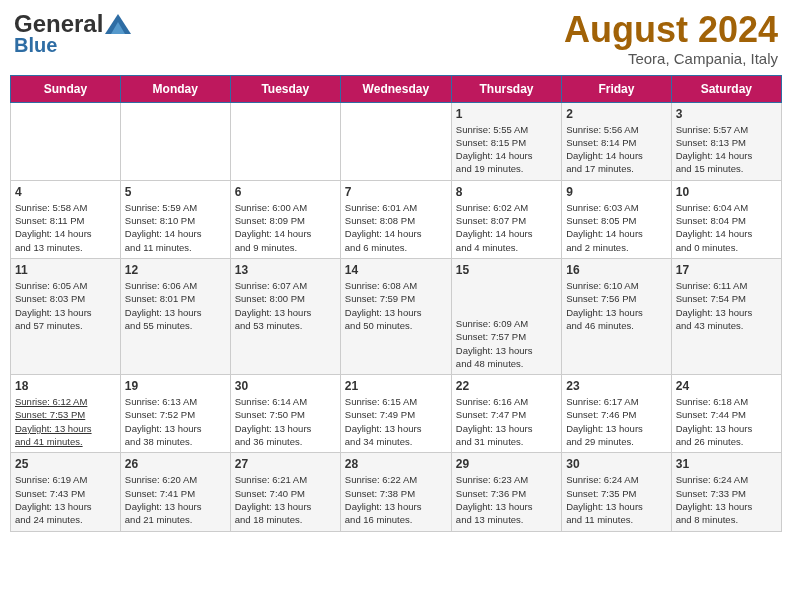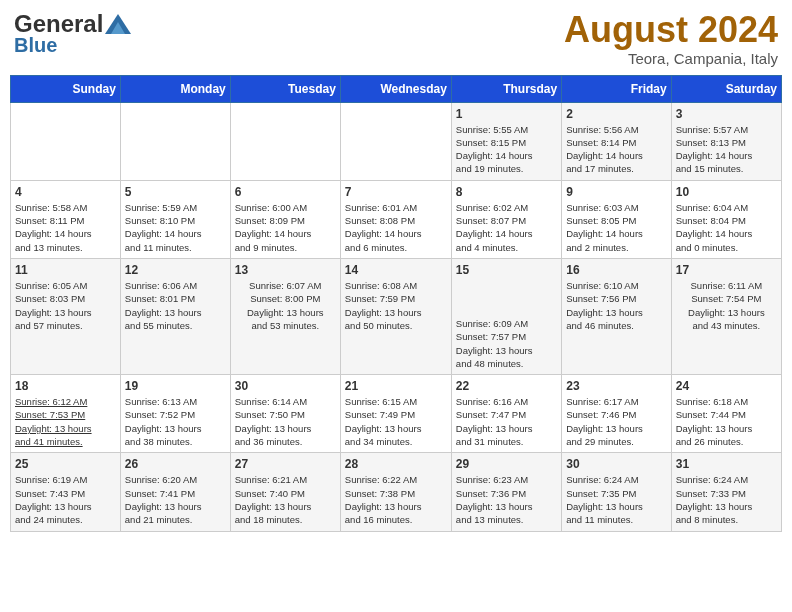--- a/index.html
+++ b/index.html
@@ -34,24 +34,24 @@
     .location {
       font-size: 15px;
       color: #555;
     }
     table {
       width: 100%;
       border-collapse: collapse;
       font-size: 10px;
     }
     thead tr th {
-      background-color: #1d4ed8;
+      background-color: #be185d;
       color: #fff;
       padding: 6px 4px;
-      text-align: right;
+      text-align: center;
       font-size: 12px;
       font-weight: bold;
       border: 1px solid #2e6da4;
     }
     tbody tr td {
       border: 1px solid #ccc;
       vertical-align: top;
       padding: 4px;
       width: 113px;
       min-height: 70px;
@@ -200,21 +200,21 @@
         </td>
         <td>
           <span class="day-num">12</span>
           <div class="day-info" style="white-space: pre-line;">Sunrise: 6:06 AM
 Sunset: 8:01 PM
 Daylight: 13 hours
 and 55 minutes.</div>
         </td>
         <td>
           <span class="day-num">13</span>
-          <div class="day-info" style="white-space: pre-line; text-align: center;">Sunrise: 6:07 AM
+          <div class="day-info" style="white-space: pre-line;">Sunrise: 6:07 AM
 Sunset: 8:00 PM
 Daylight: 13 hours
 and 53 minutes.</div>
         </td>
         <td>
           <span class="day-num">14</span>
           <div class="day-info" style="white-space: pre-line;">Sunrise: 6:08 AM
 Sunset: 7:59 PM
 Daylight: 13 hours
 and 50 minutes.</div>
@@ -228,21 +228,21 @@
         </td>
         <td>
           <span class="day-num">16</span>
           <div class="day-info" style="white-space: pre-line;">Sunrise: 6:10 AM
 Sunset: 7:56 PM
 Daylight: 13 hours
 and 46 minutes.</div>
         </td>
         <td>
           <span class="day-num">17</span>
-          <div class="day-info" style="white-space: pre-line; text-align: center;">Sunrise: 6:11 AM
+          <div class="day-info" style="white-space: pre-line;">Sunrise: 6:11 AM
 Sunset: 7:54 PM
 Daylight: 13 hours
 and 43 minutes.</div>
         </td>
       </tr>
       <tr>
         <td>
           <span class="day-num">18</span>
           <div class="day-info" style="white-space: pre-line; text-decoration: underline;">Sunrise: 6:12 AM
 Sunset: 7:53 PM

